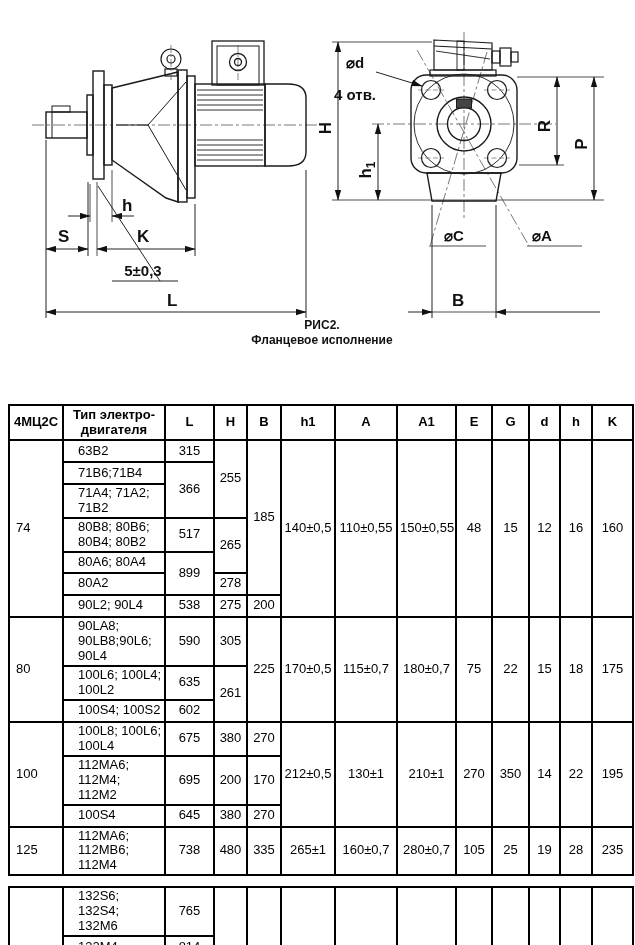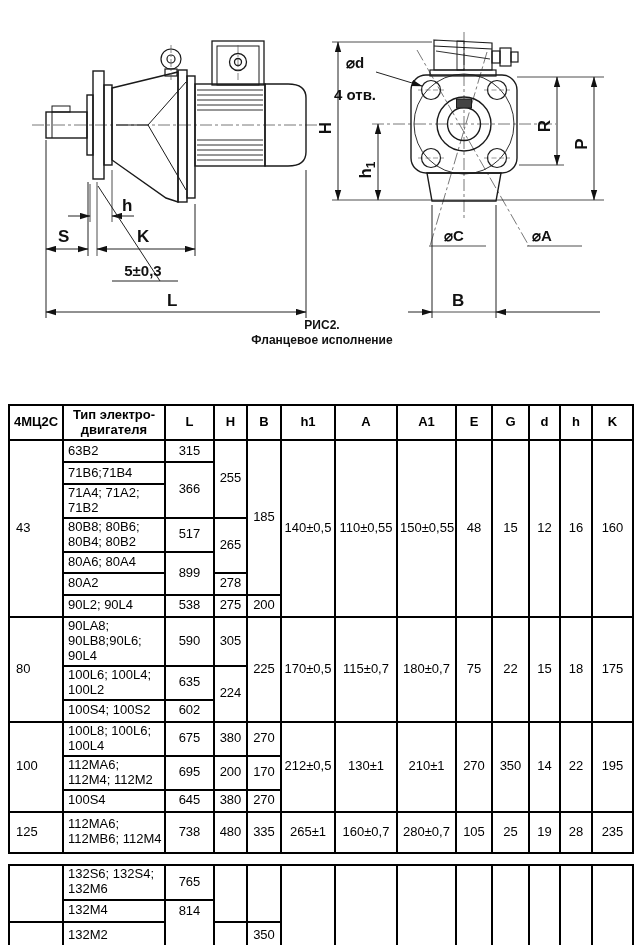--- a/index.html
+++ b/index.html
@@ -6,21 +6,21 @@
   body{width:635px;height:945px;overflow:hidden;font-family:"Liberation Sans",sans-serif;position:relative;}
   svg text{font-family:"Liberation Sans",sans-serif;fill:#111;}
   .dimlbl{font-size:17px;font-weight:bold;}
   .dimsm{font-size:15px;font-weight:bold;}
   .cap{font-size:12px;font-weight:bold;}
   table{border-collapse:collapse;table-layout:fixed;width:624px;margin-left:8px;
         font-size:13px;line-height:1.15;color:#000;}
   td,th{border:2px solid #000;padding:1px 2px;overflow:hidden;}
   th{font-weight:bold;text-align:center;white-space:pre-line;vertical-align:middle;}
   td.num{text-align:center;vertical-align:middle;}
-  td.typ{text-align:left;white-space:pre-line;padding-left:4px;vertical-align:middle;}
+  td.typ{text-align:left;white-space:pre-line;padding-left:14px;vertical-align:middle;}
   td.grp{text-align:left;padding-left:6px;vertical-align:middle;}
   td.topal{vertical-align:top;padding-top:3px;}
   #maintable{margin-top:4px;}
   #bottomtable{margin-top:10px;}
 </style>
 </head>
 <body>
 
 
 
@@ -214,21 +214,21 @@
     <th>A</th>
     <th>A1</th>
     <th>E</th>
     <th>G</th>
     <th>d</th>
     <th>h</th>
     <th>K</th>
   </tr>
 
   <tr style="height:22px">
-    <td class="grp" rowspan="7">43</td>
+    <td class="grp" rowspan="7">74</td>
     <td class="typ">63B2</td>
     <td class="num">315</td>
     <td class="num" rowspan="3">255</td>
     <td class="num" rowspan="6">185</td>
     <td class="num" rowspan="7">140±0,5</td>
     <td class="num" rowspan="7">110±0,55</td>
     <td class="num" rowspan="7">150±0,55</td>
     <td class="num" rowspan="7">48</td>
     <td class="num" rowspan="7">15</td>
     <td class="num" rowspan="7">12</td>
@@ -278,21 +278,21 @@
     <td class="num" rowspan="3">75</td>
     <td class="num" rowspan="3">22</td>
     <td class="num" rowspan="3">15</td>
     <td class="num" rowspan="3">18</td>
     <td class="num" rowspan="3">175</td>
   </tr>
   <tr style="height:34px">
     <td class="typ">100L6; 100L4;
 100L2</td>
     <td class="num">635</td>
-    <td class="num" rowspan="2">224</td>
+    <td class="num" rowspan="2">261</td>
   </tr>
   <tr style="height:22px">
     <td class="typ">100S4; 100S2</td>
     <td class="num">602</td>
   </tr>
 
   <tr style="height:34px">
     <td class="grp" rowspan="3">100</td>
     <td class="typ">100L8; 100L6;
 100L4</td>

